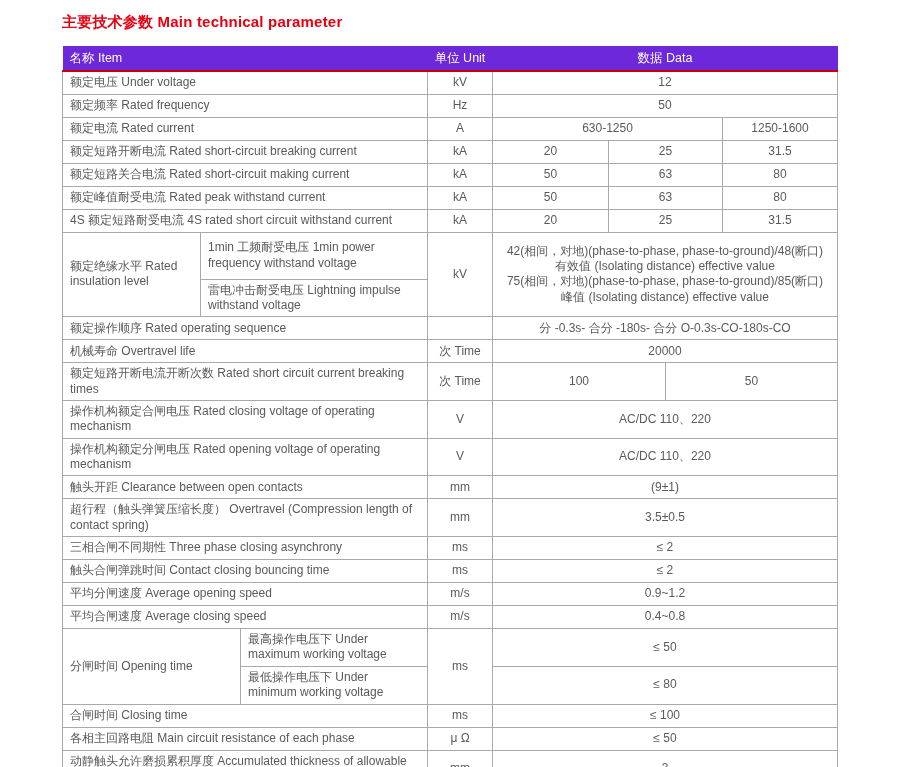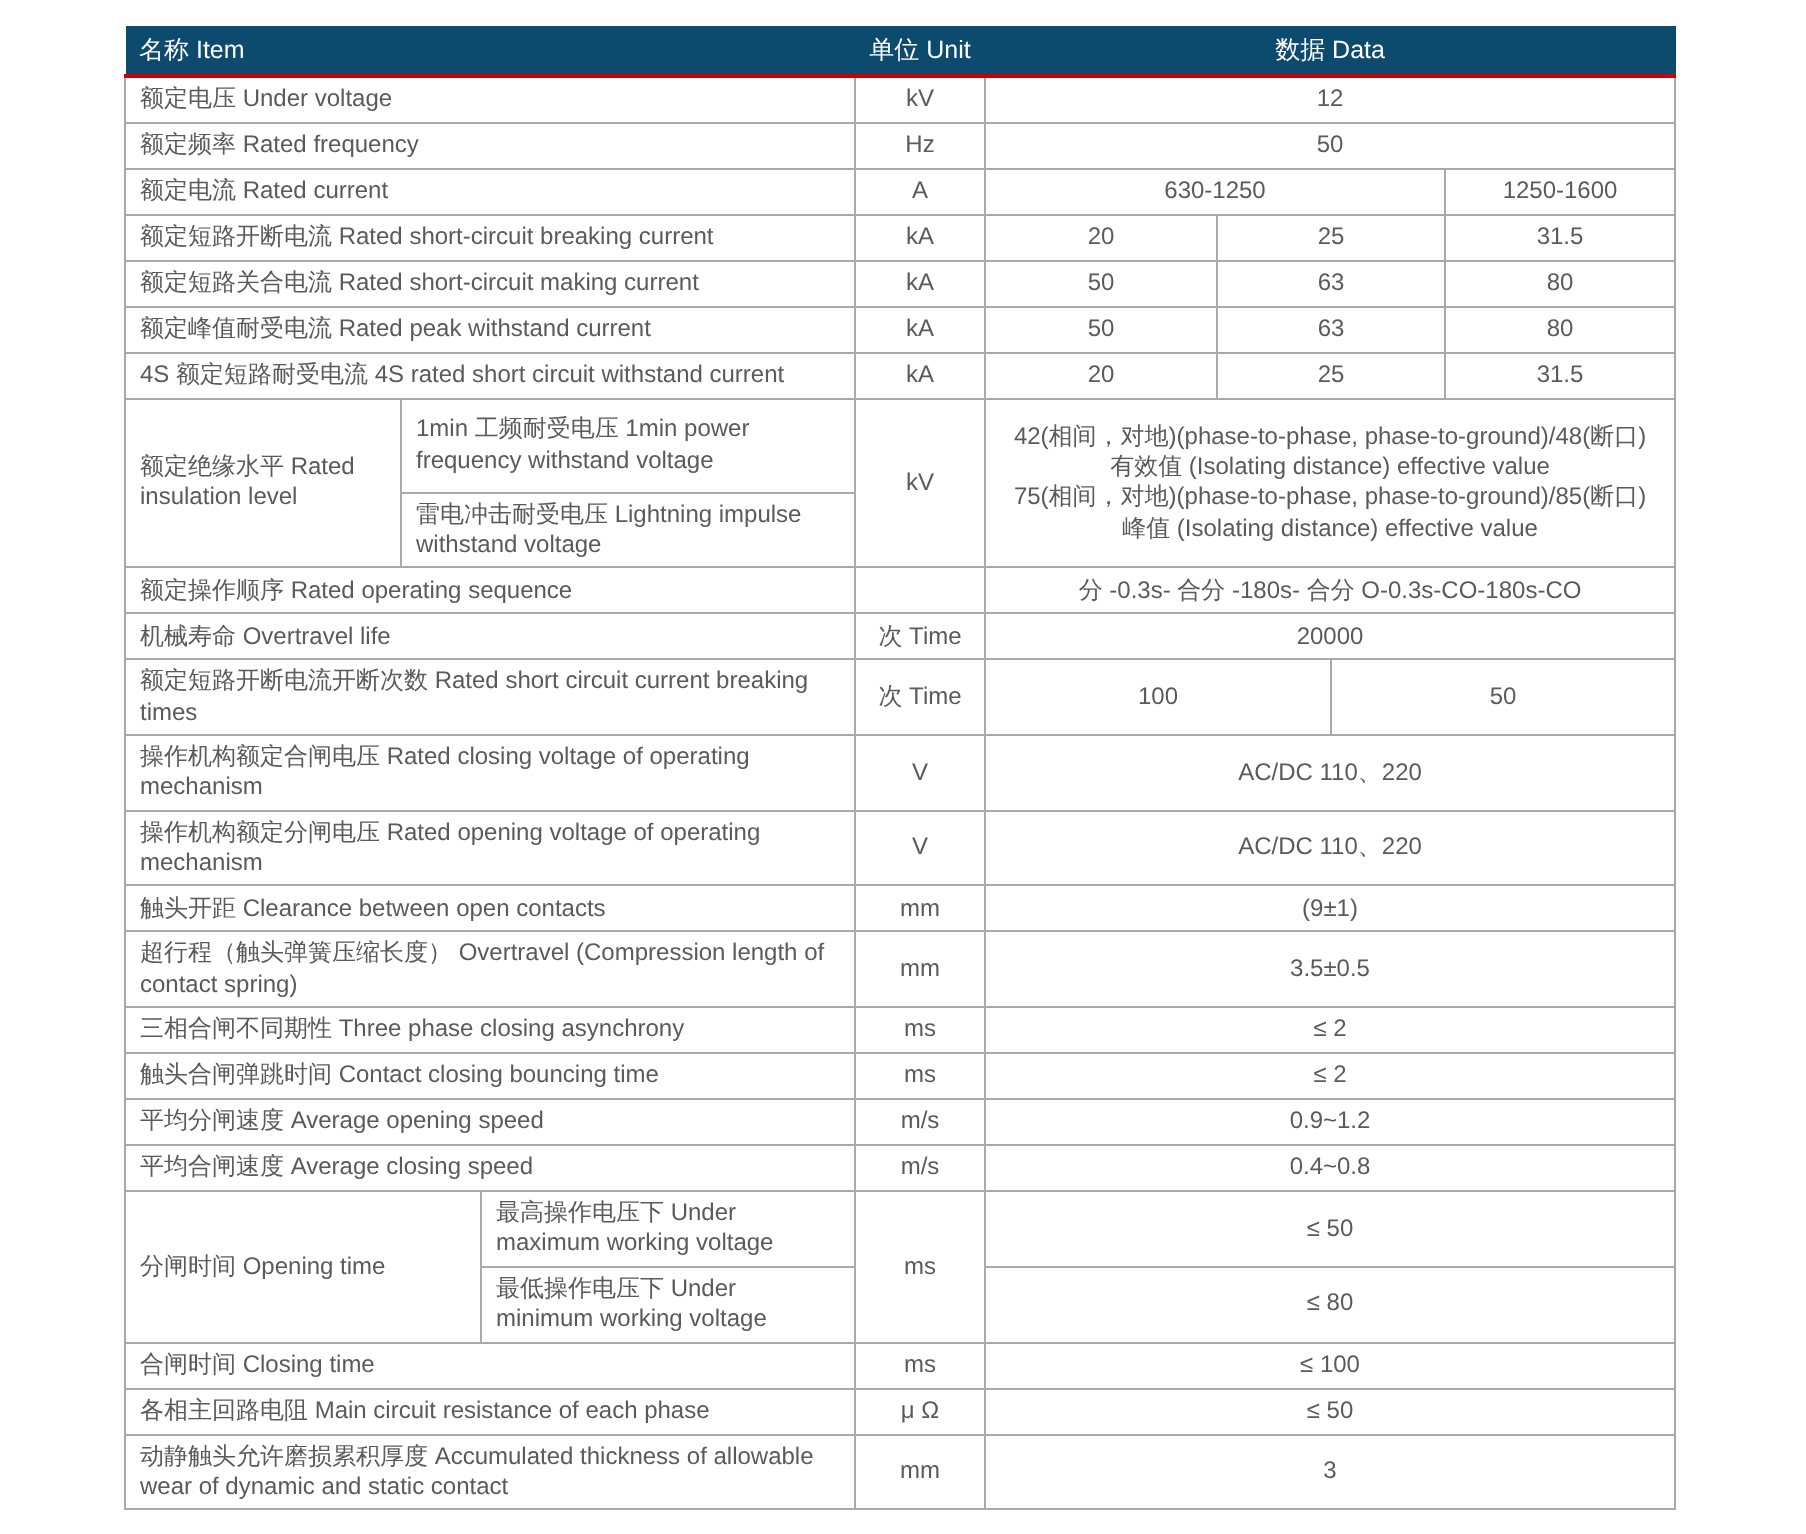--- a/index.html
+++ b/index.html
@@ -25,21 +25,21 @@
   }
   table.params td {
     border: 1px solid #a9a9a9;
     font-size: 12px;
     line-height: 1.28;
     padding: 3px 7px;
     vertical-align: middle;
     overflow: hidden;
   }
   table.params thead th {
-    background: #0c4a6e;
+    background: #6d28d9;
     color: #ffffff;
     font-weight: normal;
     font-size: 12.5px;
     height: 25px;
     padding: 3px 7px;
     border: none;
     border-bottom: 2px solid #cc0000;
   }
   thead th.sep { border-left: 1px solid #f4f4f4; }
   th.left { text-align: left; padding-left: 10px; }
@@ -49,20 +49,21 @@
   tr.h1 td { height: 23px; }
   tr.h2 td { height: 32px; }
   td.subcell { height: 47px; margin-left: 36px; }
   td.subcell2 { height: 31px; margin-top: 37px; }
   .ins-val div { text-align: center; }
 </style>
 </head>
 <body>
 
 <div class="page">
+  <h1 class="page-title">主要技术参数 Main technical parameter</h1>
 
   <table class="params">
     <colgroup>
       <col style="width:138px">
         <col style="width:40px">
         <col style="width:187px">
       <col style="width:65px">
       <col style="width:116px">
         <col style="width:57px">
         <col style="width:57px">

